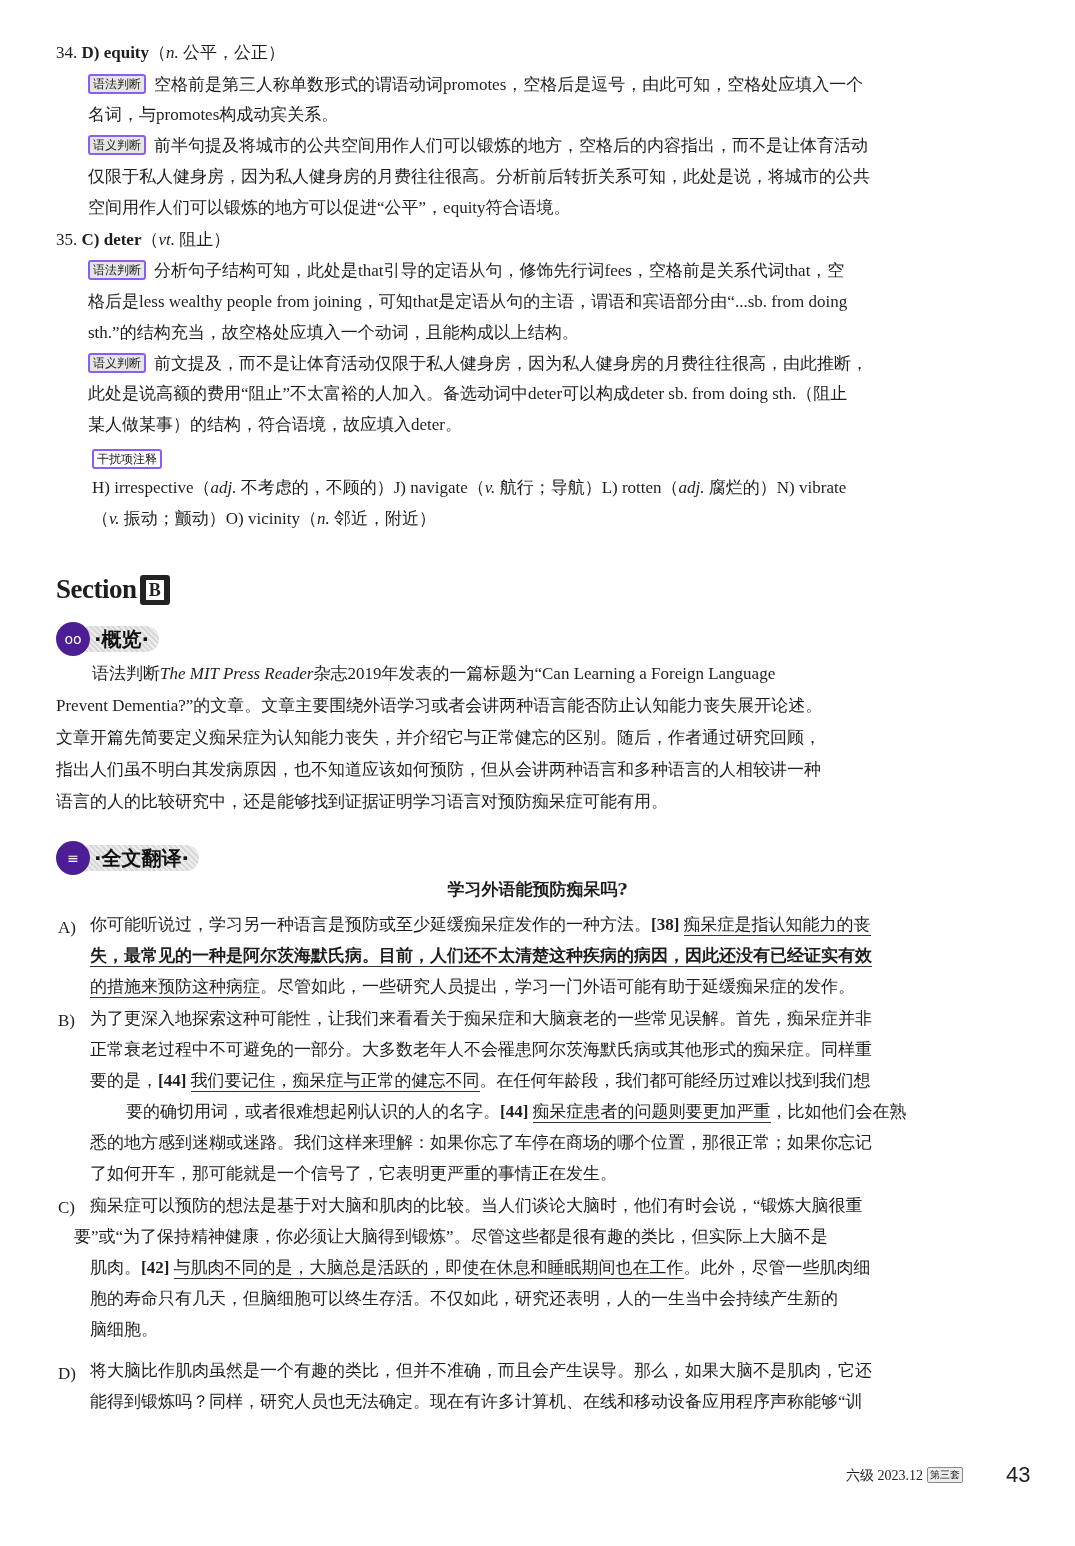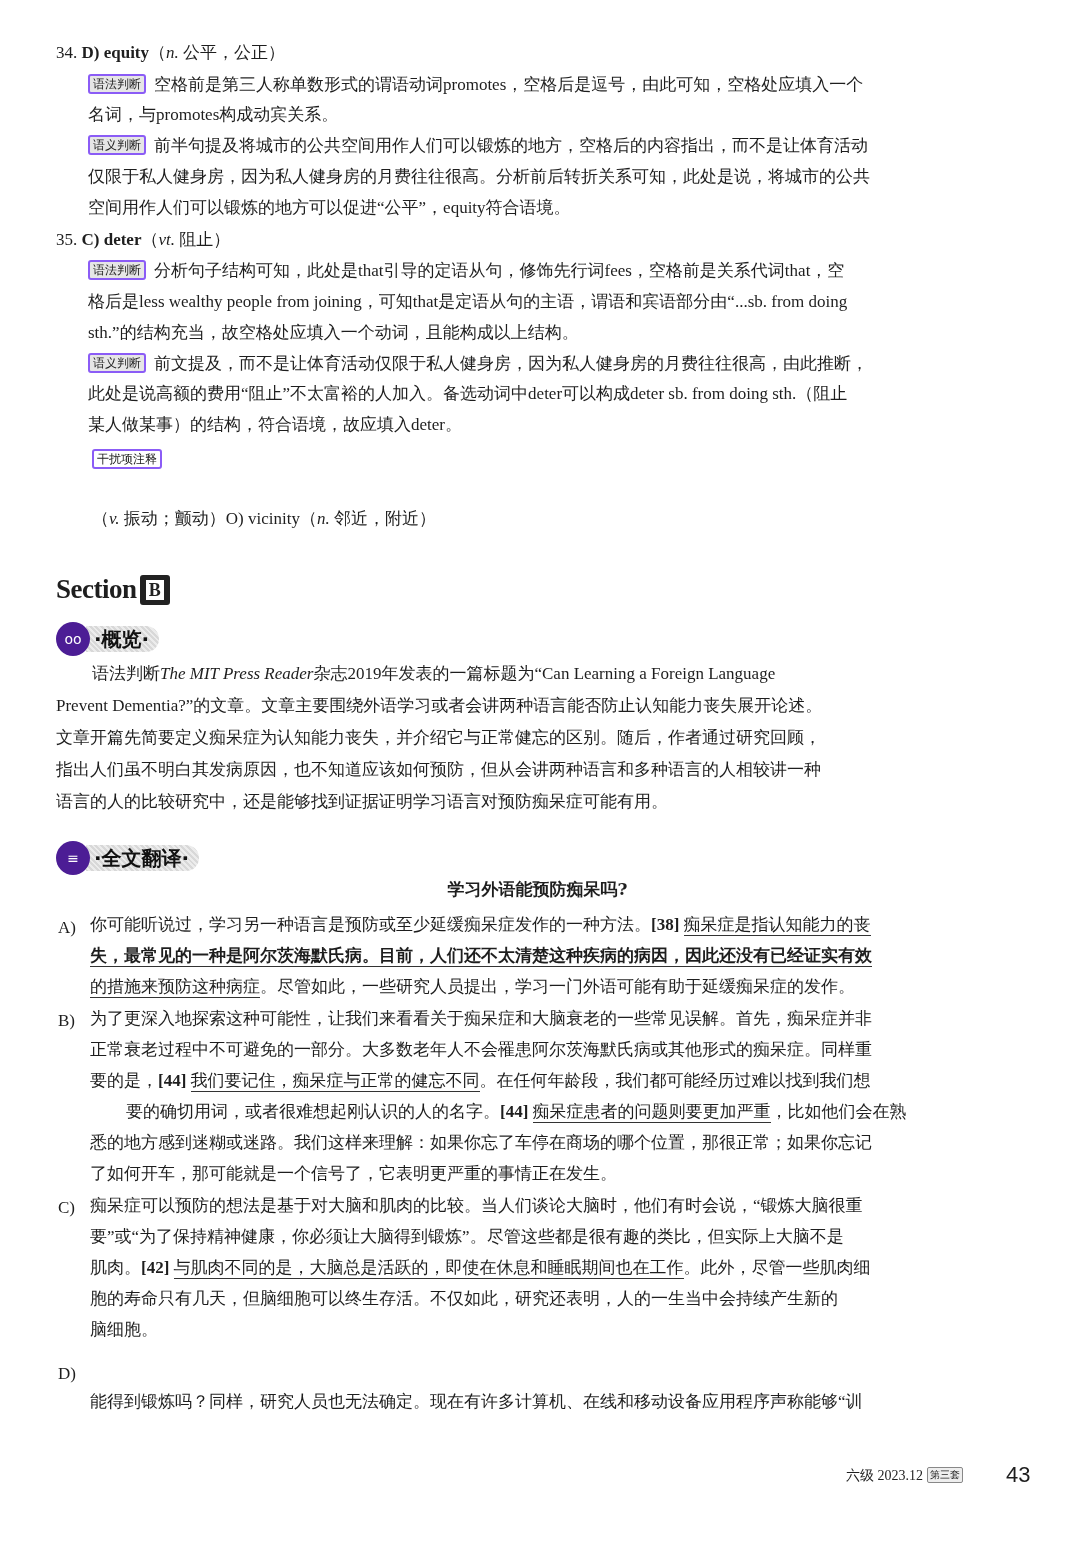--- a/index.html
+++ b/index.html
@@ -92,20 +92,23 @@
   <div class="line" style="left:88px; top:322px;">sth.”的结构充当，故空格处应填入一个动词，且能构成以上结构。</div>
   <div class="line" style="left:88px; top:353px;">
     <span class="tag">语义判断</span><span>前文提及，而不是让体育活动仅限于私人健身房，因为私人健身房的月费往往很高，由此推断，</span>
   </div>
   <div class="line" style="left:88px; top:383px;">此处是说高额的费用“阻止”不太富裕的人加入。备选动词中deter可以构成deter sb. from doing sth.（阻止</div>
   <div class="line" style="left:88px; top:414px;">某人做某事）的结构，符合语境，故应填入deter。</div>
 
   <div class="line" style="left:92px; top:449px;">
     <span class="tag plain">干扰项注释</span>
   </div>
+  <div class="line" style="left:92px; top:477px;">
+    <span>H) irrespective（</span><span class="i">adj.</span><span> 不考虑的，不顾的）</span><span>J) navigate（</span><span class="i">v.</span><span> 航行；导航）</span><span>L) rotten（</span><span class="i">adj.</span><span> 腐烂的）</span><span>N) vibrate</span>
+  </div>
   <div class="line" style="left:92px; top:508px;">
     <span>（</span><span class="i">v.</span><span> 振动；颤动）</span><span>O) vicinity（</span><span class="i">n.</span><span> 邻近，附近）</span>
   </div>
 
   <div class="section-title">
     <span>Section</span><span class="section-badge"><span>B</span></span>
   </div>
 
   <div class="pill" style="top:622px;">
     <div class="circle">oo</div>
@@ -145,26 +148,27 @@
     <span>要的是，</span><span class="b">[44]</span> <span class="ul">我们要记住，痴呆症与正常的健忘不同</span><span>。在任何年龄段，我们都可能经历过难以找到我们想</span>
   </div>
   <div class="line" style="left:90px; top:1101px;margin-left:36px;">
     <span>要的确切用词，或者很难想起刚认识的人的名字。</span><span class="b">[44]</span> <span class="ul">痴呆症患者的问题则要更加严重</span><span>，比如他们会在熟</span>
   </div>
   <div class="line" style="left:90px; top:1132px;">悉的地方感到迷糊或迷路。我们这样来理解：如果你忘了车停在商场的哪个位置，那很正常；如果你忘记</div>
   <div class="line" style="left:90px; top:1163px;">了如何开车，那可能就是一个信号了，它表明更严重的事情正在发生。</div>
 
   <div class="para-label" style="top:1198px;">C)</div>
   <div class="line" style="left:90px; top:1195px;">痴呆症可以预防的想法是基于对大脑和肌肉的比较。当人们谈论大脑时，他们有时会说，“锻炼大脑很重</div>
-  <div class="line" style="left:90px; top:1226px;">要”或“为了保持精神健康，你必须让大脑得到锻炼”。尽管这些都是很有趣的类比，但实际上大脑不是</div>
+  <div class="line" style="left:74px; top:1226px;">要”或“为了保持精神健康，你必须让大脑得到锻炼”。尽管这些都是很有趣的类比，但实际上大脑不是</div>
   <div class="line" style="left:90px; top:1257px;">
     <span>肌肉。</span><span class="b">[42]</span> <span class="ul">与肌肉不同的是，大脑总是活跃的，即使在休息和睡眠期间也在工作</span><span>。此外，尽管一些肌肉细</span>
   </div>
   <div class="line" style="left:90px; top:1288px;">胞的寿命只有几天，但脑细胞可以终生存活。不仅如此，研究还表明，人的一生当中会持续产生新的</div>
   <div class="line" style="left:90px; top:1319px;">脑细胞。</div>
 
   <div class="para-label" style="top:1364px;">D)</div>
+  <div class="line" style="left:90px; top:1360px;">将大脑比作肌肉虽然是一个有趣的类比，但并不准确，而且会产生误导。那么，如果大脑不是肌肉，它还</div>
   <div class="line" style="left:90px; top:1391px;">能得到锻炼吗？同样，研究人员也无法确定。现在有许多计算机、在线和移动设备应用程序声称能够“训</div>
 
   <div class="footer">
     <span>六级 2023.12</span><span class="set">第三套</span><span class="pg">43</span>
   </div>
 </div>
 
 </body></html>

